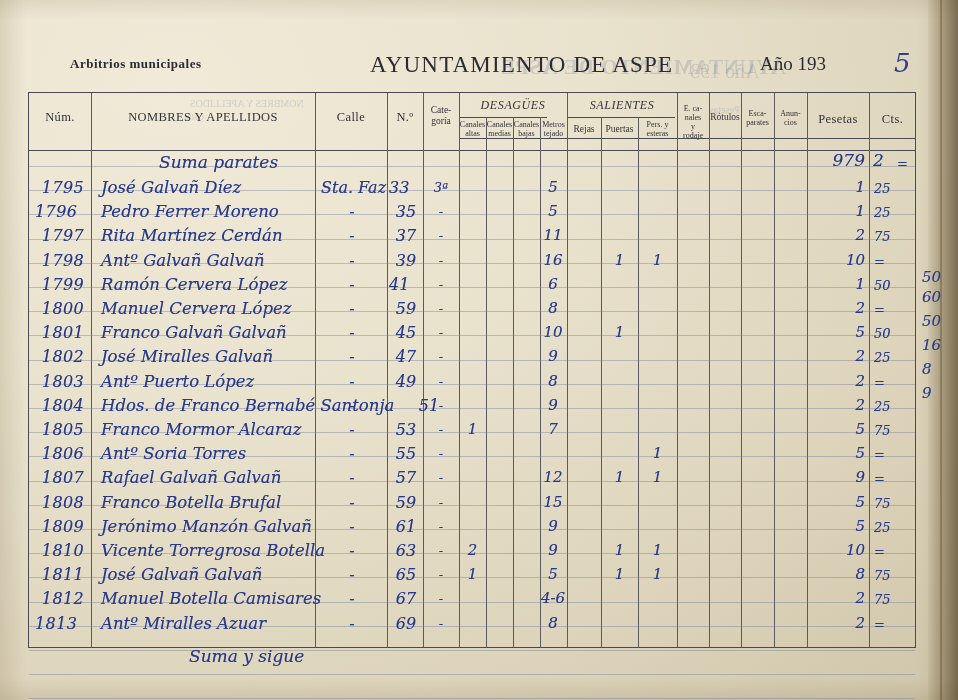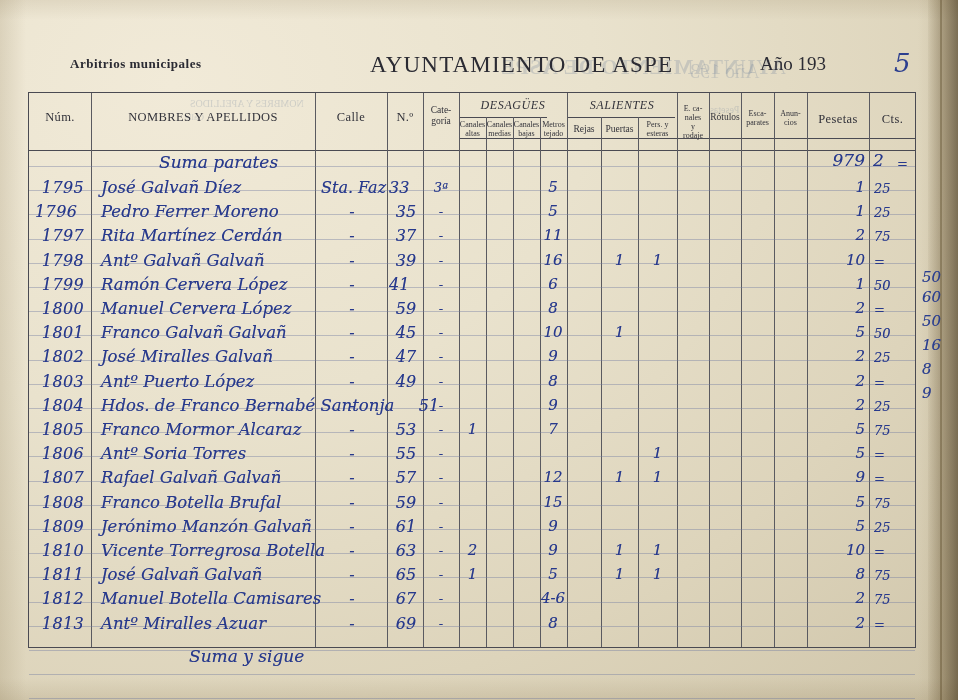--- a/index.html
+++ b/index.html
@@ -361,21 +361,21 @@
         <div class="ink pts" style="left: 788px; top: 472.2px; width: 48px; text-align: right;">8</div>
         <div class="ink cts" style="left: 845px; top: 475.2px; width: 26px; text-align: left;">75</div>
         <div class="ink num" style="left: 6px; top: 496.4px; width: 56px; text-align: center;">1812</div>
         <div class="ink nom" style="left: 72px; top: 496.4px;">Manuel Botella Camisares</div>
         <div class="ink calle" style="left: 292px; top: 496.4px; width: 62px; text-align: center;">-</div>
         <div class="ink nu" style="left: 360px; top: 496.4px; width: 34px; text-align: center;">67</div>
         <div class="ink cat" style="left: 396px; top: 498.4px; width: 32px; text-align: center;">-</div>
         <div class="ink cell" style="left: 509px; top: 496.4px; width: 30px; text-align: center;">4-6</div>
         <div class="ink pts" style="left: 788px; top: 496.4px; width: 48px; text-align: right;">2</div>
         <div class="ink cts" style="left: 845px; top: 499.4px; width: 26px; text-align: left;">75</div>
-        <div class="ink num" style="left: 6px; top: 520.6px; width: 56px; text-align: center;">1813</div>
+        <div class="ink num" style="left: 6px; top: 520.6px; width: 56px; text-align: left;">1813</div>
         <div class="ink nom" style="left: 72px; top: 520.6px;">Antº Miralles Azuar</div>
         <div class="ink calle" style="left: 292px; top: 520.6px; width: 62px; text-align: center;">-</div>
         <div class="ink nu" style="left: 360px; top: 520.6px; width: 34px; text-align: center;">69</div>
         <div class="ink cat" style="left: 396px; top: 522.6px; width: 32px; text-align: center;">-</div>
         <div class="ink cell" style="left: 509px; top: 520.6px; width: 30px; text-align: center;">8</div>
         <div class="ink pts" style="left: 788px; top: 520.6px; width: 48px; text-align: right;">2</div>
         <div class="ink cts" style="left: 845px; top: 523.6px; width: 26px; text-align: left;">=</div>
         <div class="ink sum" style="left: 160px; top: 552.8px;">Suma y sigue</div>
       </div>
 

